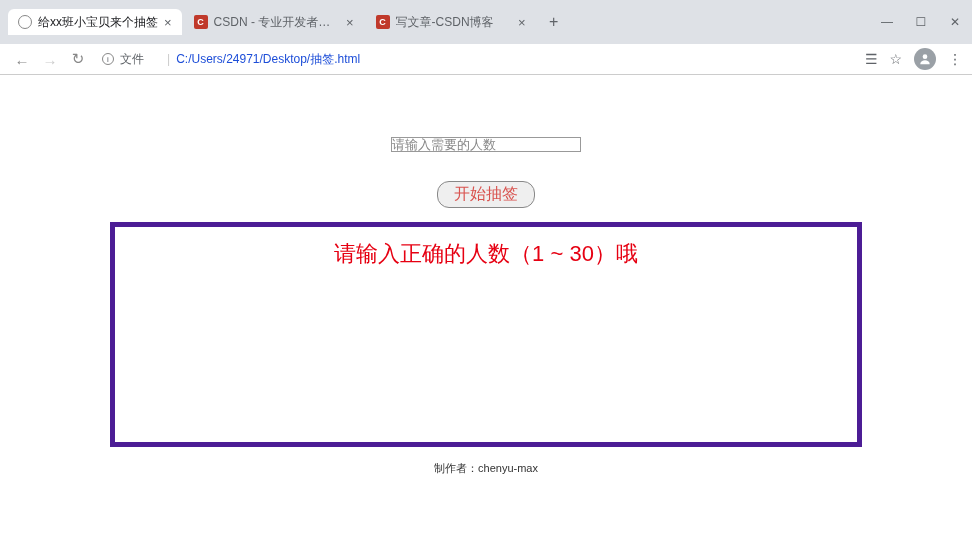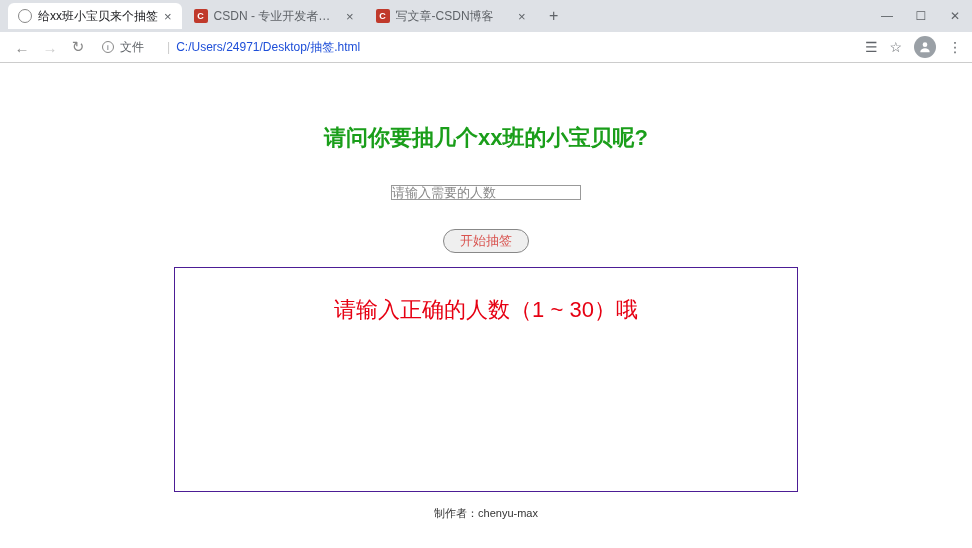--- a/index.html
+++ b/index.html
@@ -1,19 +1,19 @@
 <!DOCTYPE html>
 <html><head>
   <meta charset="utf-8">
   <style>
     * { margin: 0; padding: 0; box-sizing: border-box; }
     body { font-family: Arial, "Microsoft YaHei", sans-serif; background: #fff; width: 972px; height: 548px; overflow: hidden; }
     
     .browser-chrome { background: #fff; border-bottom: 1px solid #ccc; }
-    .tab-bar { display: flex; align-items: center; background: #dee1e6; height: 32px; padding-left: 8px; }
+    .tab-bar { display: flex; align-items: center; background: #dee1e6; height: 44px; padding-left: 8px; }
     .tab { display: flex; align-items: center; height: 26px; padding: 0 10px; font-size: 12px; color: #5f6368; border-radius: 6px 6px 0 0; margin-right: 2px; position: relative; min-width: 170px; max-width: 180px; }
     .tab.active { background: #fff; color: #202124; }
     .tab:not(.active) { background: transparent; }
     .tab-icon { width: 14px; height: 14px; margin-right: 6px; display: inline-flex; align-items: center; justify-content: center; }
     .tab-icon.csdn { background: #c0392b; color: #fff; font-size: 9px; font-weight: bold; border-radius: 2px; }
     .tab-icon.globe { border: 1px solid #888; border-radius: 50%; position: relative; }
     .tab-title { flex: 1; white-space: nowrap; overflow: hidden; text-overflow: ellipsis; }
     .tab-close { margin-left: 6px; color: #5f6368; font-size: 13px; cursor: pointer; }
     .new-tab { width: 24px; height: 24px; display: flex; align-items: center; justify-content: center; color: #5f6368; font-size: 16px; cursor: pointer; margin-left: 4px; }
     .window-controls { margin-left: auto; display: flex; }
@@ -26,22 +26,22 @@
     .url-label { margin-right: 23px; }
     .url-text { color: #1d4ed8; }
     .right-icons { margin-left: auto; display: flex; align-items: center; gap: 12px; color: #5f6368; }
     .right-icons .icon-btn { cursor: pointer; font-size: 14px; }
     .avatar { width: 22px; height: 22px; border-radius: 50%; background: #9aa0a6; display: flex; align-items: center; justify-content: center; }
     
     .page-content { padding-top: 60px; text-align: center; }
     .heading { color: #1a9e1a; font-size: 22px; font-weight: bold; margin-bottom: 30px; }
     .input-box { width: 190px; height: 15px; border: 1px solid #999; padding: 2px 0; font-size: 13px; color: #000; }
     .input-box::placeholder { color: #888; }
-    .start-btn { display: inline-block; margin-top: 28px; padding: 2px 16px; border: 1px solid #888; border-radius: 12px; background: #efefef; color: #d9534f; font-size: 13px; cursor: pointer; }
-    .result-box { width: 624px; min-height: 225px; border: 1px solid #4c1d95; margin: 14px auto 0; padding: 27px; }
+    .start-btn { display: inline-block; margin-top: 28px; padding: 2px 16px; border: 1px solid #888; border-radius: 12px; background: #efefef; color: #d9534f; font-size: 16px; cursor: pointer; }
+    .result-box { width: 752px; min-height: 225px; border: 5px solid #4c1d95; margin: 14px auto 0; padding: 12px; }
     .error-msg { color: #e60012; font-size: 22px; }
     .footer { margin-top: 14px; font-size: 11px; color: #333; }
   </style>
 </head>
 <body>
 
 <div class="browser-chrome">
   <div class="tab-bar">
     <div class="tab active">
       <span class="tab-icon globe"></span>
@@ -84,21 +84,20 @@
             <circle cx="12" cy="8" r="4"></circle>
             <path d="M4 20c0-4 4-6 8-6s8 2 8 6v1H4z"></path>
           </svg>
       </span>
       <span class="icon-btn">⋮</span>
     </div>
   </div>
 </div>
 
 <div class="page-content">
-  <div class="heading">请问你要抽几个xx班的小宝贝呢?</div>
   <input type="text" class="input-box" placeholder="请输入需要的人数" style="">
   <div>
     <button class="start-btn">开始抽签</button>
   </div>
   <div class="result-box">
     <div class="error-msg">请输入正确的人数（1 ~ 30）哦</div>
   </div>
   <div class="footer">制作者：chenyu-max</div>
 </div>
 

